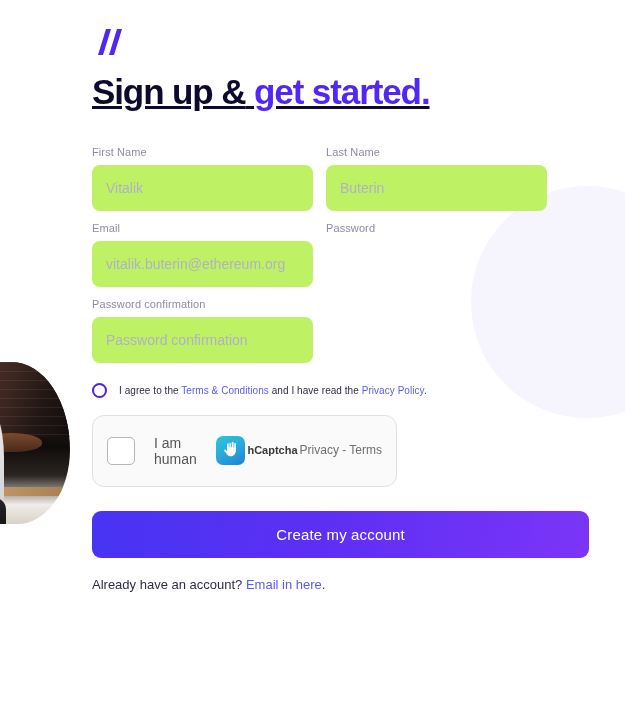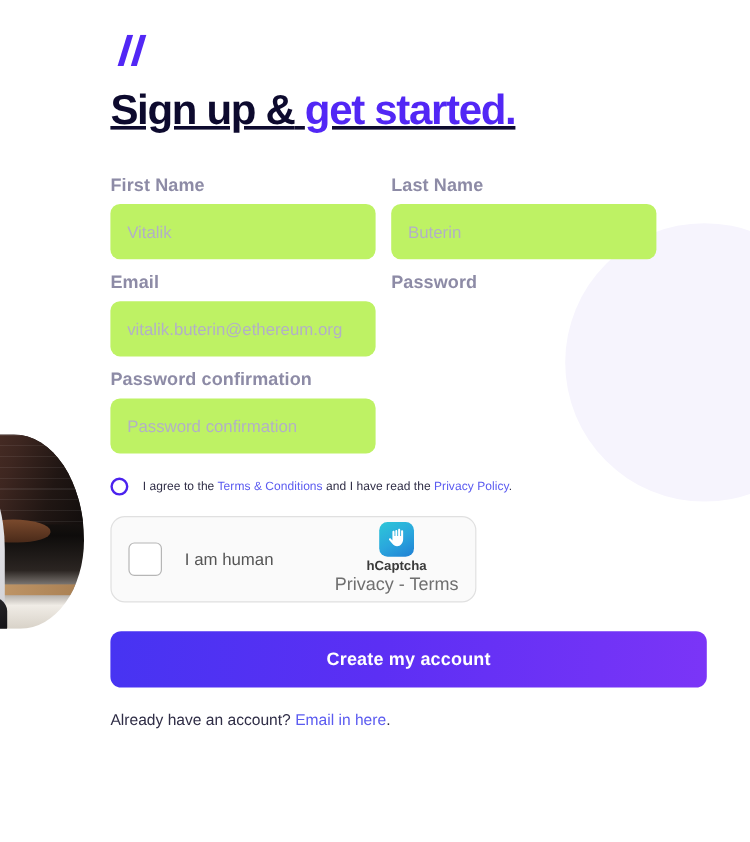--- a/index.html
+++ b/index.html
@@ -139,25 +139,24 @@
     padding-right: 38px;
   }
   .grid {
     display: grid;
     grid-template-columns: 1fr 1fr;
     column-gap: 13px;
     row-gap: 11px;
   }
   .field { display: flex; flex-direction: column; }
   .field-label {
-    font-size: 15px;
+    font-size: 11px;
     color: #8d8ba6;
     margin-bottom: 7px;
     letter-spacing: .1px;
-    font-weight: bold;
   }
   .field-input {
     height: 46px;
     border: 0;
     outline: 0;
     border-radius: 8px;
     background: #bef264;
     padding: 0 14px;
     font-family: Liberation Sans, sans-serif;
     font-size: 14px;
@@ -219,60 +218,59 @@
     cursor: pointer;
   }
   .captcha-label {
     margin-left: 19px;
     font-size: 14px;
     color: #555555;
     flex: 1 1 auto;
   }
   .captcha-brand {
     display: flex;
-    flex-direction: column;
     align-items: center;
     gap: 2px;
     flex: 0 0 auto;
   }
   .captcha-logo {
     width: 29px;
     height: 29px;
     border-radius: 7px;
     background: linear-gradient(150deg, #2ec7d8 0%, #2aa7dd 52%, #1f7fd4 100%);
     display: flex;
     align-items: center;
     justify-content: center;
   }
   .captcha-name {
     font-size: 11px;
     font-weight: 700;
     color: #3a3a3a;
     line-height: 1.1;
   }
   .captcha-links {
-    font-size: 15px;
+    font-size: 12px;
     color: #6f6f6f;
     line-height: 1.1;
   }
 
   
   .submit {
     display: block;
     margin: 24px 0 0 52px;
     width: 497px;
     height: 47px;
     border: 0;
     border-radius: 9px;
     cursor: pointer;
     background: linear-gradient(95deg, #4734f2 0%, #5c2ff4 45%, #7b35f7 100%);
     color: #ffffff;
     font-family: "Liberation Sans", sans-serif;
     font-size: 15px;
-    font-weight: 700;
+    font-weight: 400;
     letter-spacing: .15px;
   }
 
   
   .footer {
     margin-top: 19px;
     padding-left: 52px;
     font-size: 13px;
     color: #2f2d46;
   }

